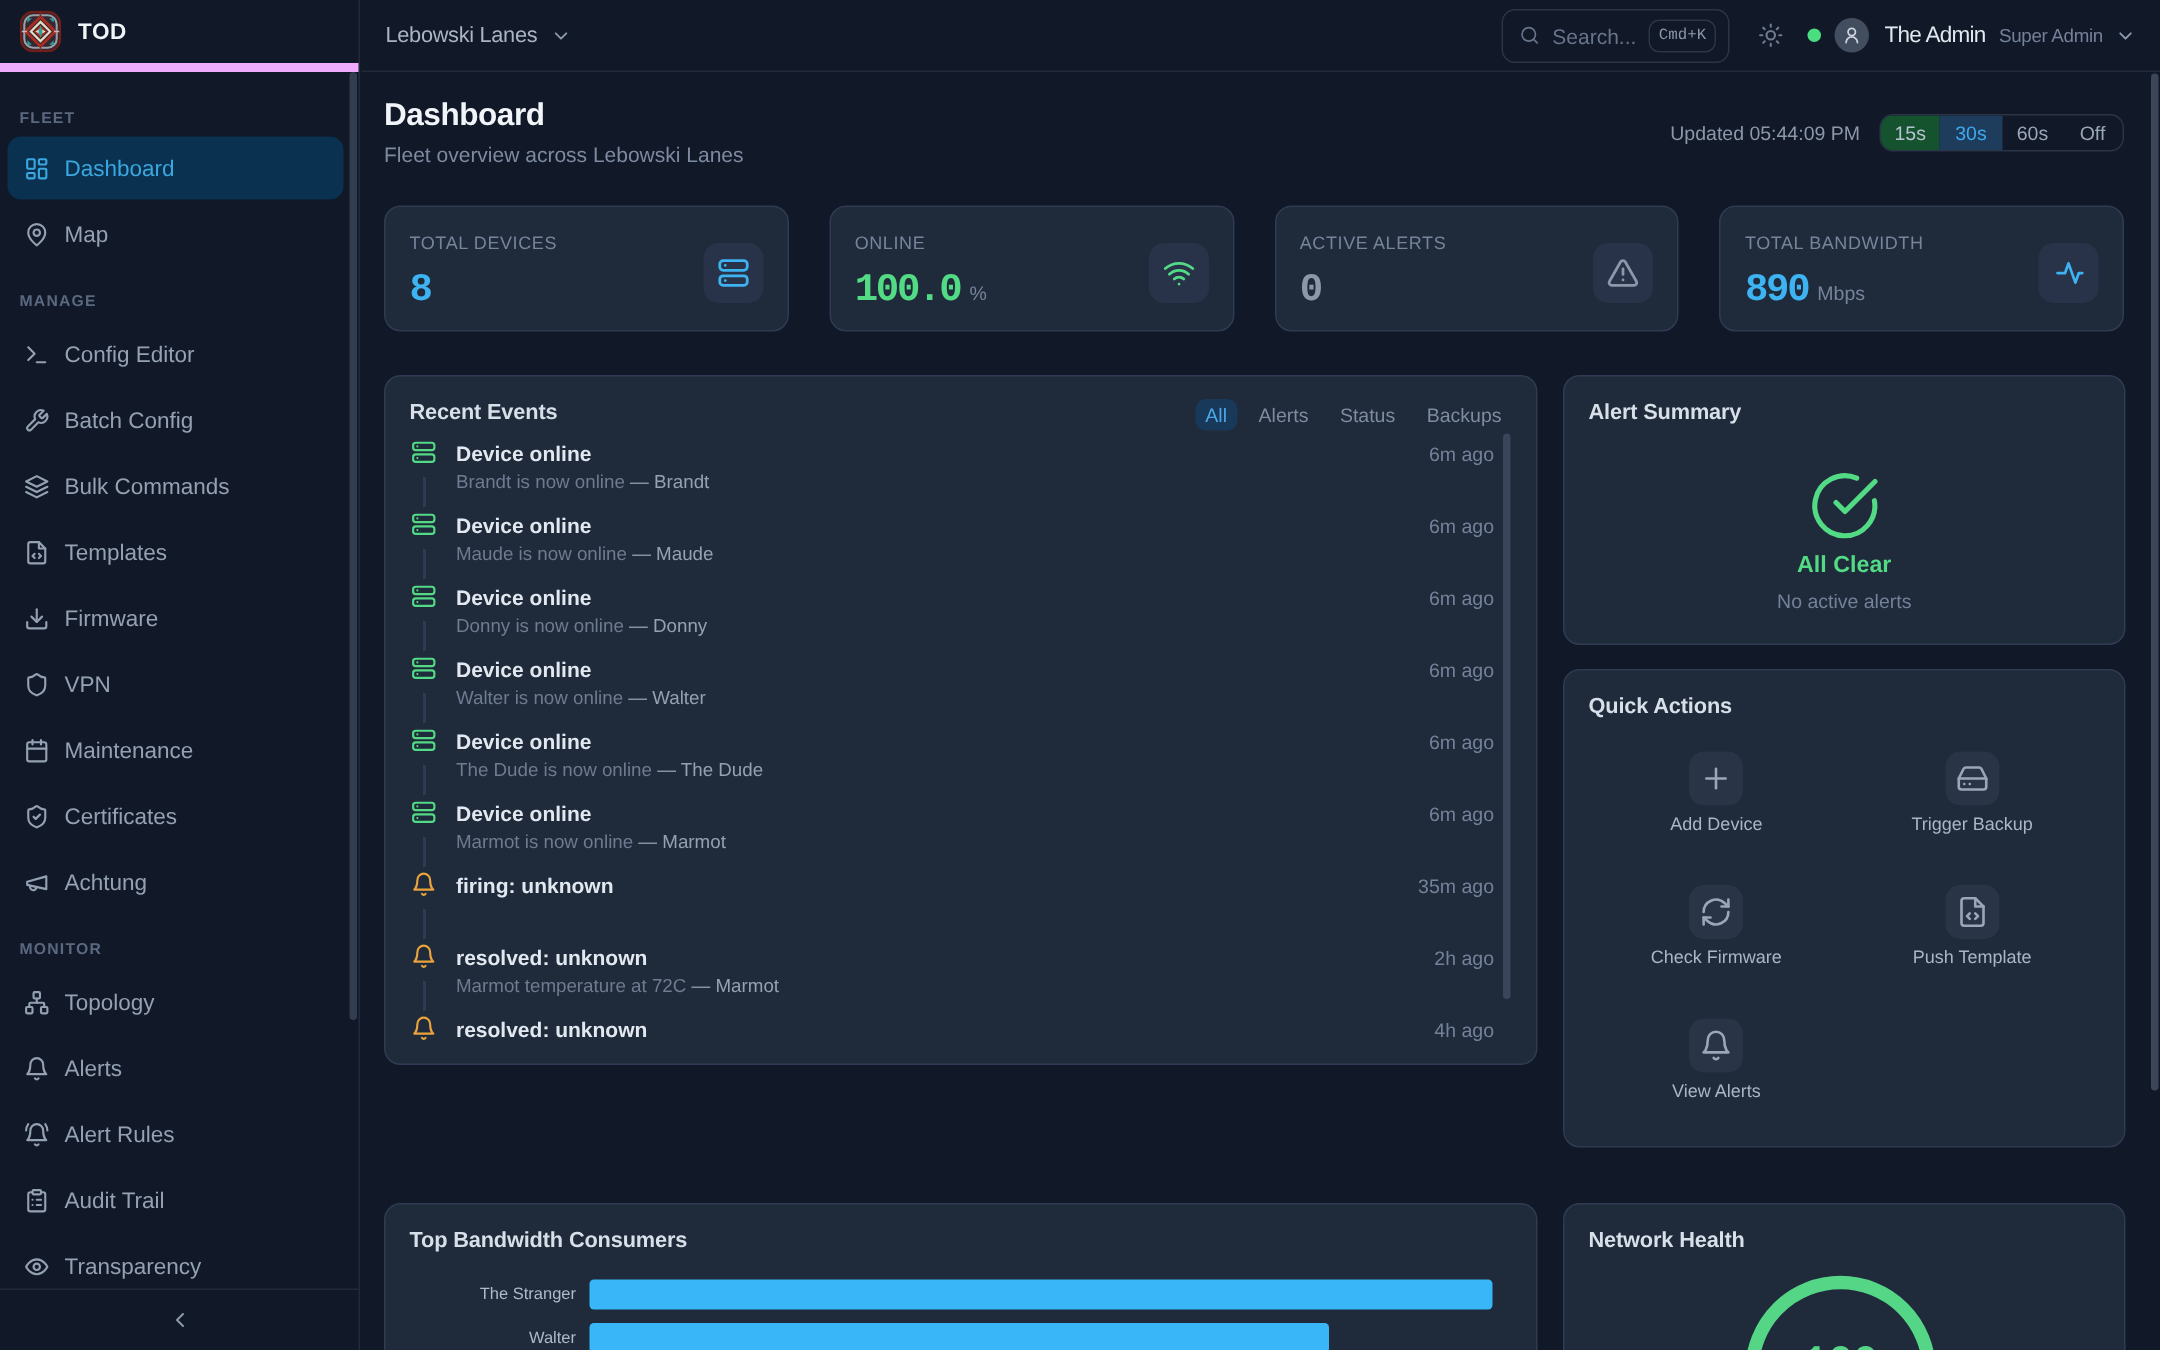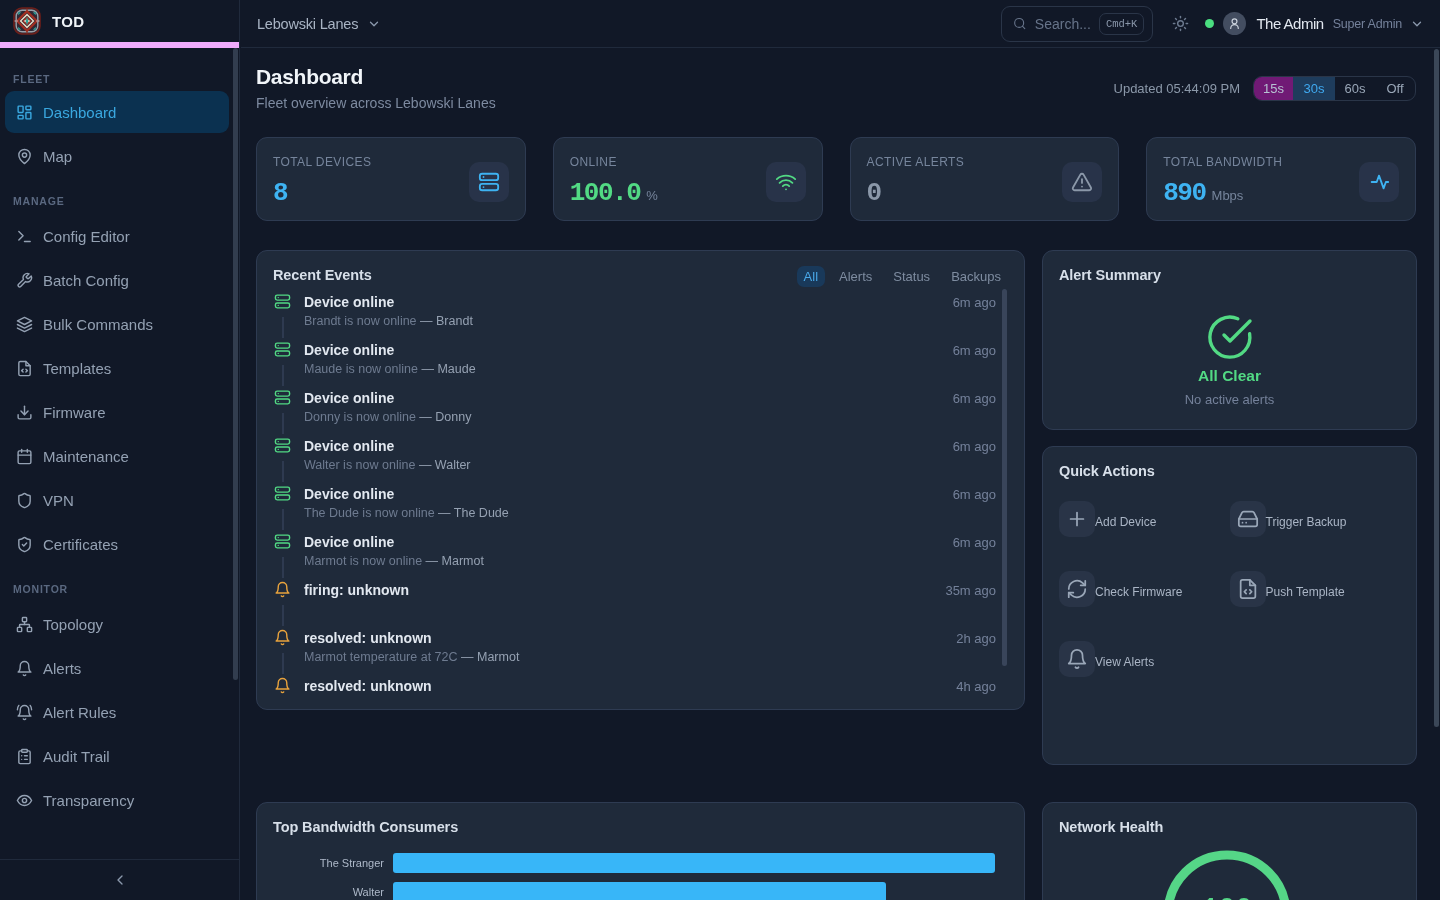--- a/index.html
+++ b/index.html
@@ -65,21 +65,21 @@
 .uchev { margin-left:8px; color:#8b99ad; }
 
 .content { position:absolute; left:241px; top:48px; width:1192px; height:852px; padding:16px 17px 0 15px; }
 .page-head { display:flex; align-items:flex-start; }
 h1 { font-size:21px; font-weight:bold; color:#f1f5f9; letter-spacing:-.3px; line-height:26px; }
 .subtitle { font-size:14px; color:#7d8aa0; margin-top:5px; }
 .head-right { margin-left:auto; display:flex; align-items:center; margin-top:12px; }
 .updated { font-size:13px; color:#8b98a9; margin-right:13px; }
 .seg { display:flex; border:1px solid #2a3548; border-radius:9px; overflow:hidden; height:25px; }
 .seg span { font-size:13px; color:#9aa7b8; width:40px; display:flex; align-items:center; justify-content:center; }
-.seg span.s1 { background:#701a75; color:#b6c2d2; width:39px; }
+.seg span.s1 { background:#14532d; color:#b6c2d2; width:39px; }
 .seg span.on { background:#1e3c5c; color:#3fa9f0; width:42px; }
 
 .stats { display:flex; gap:27px; margin-top:26px; }
 .card {
   background:#1f2a3a; border:1px solid #2e3b52; border-radius:11px;
   flex:1; height:84px; padding:17px 16px; position:relative;
 }
 .card .lab { font-size:12px; color:#76859c; letter-spacing:.4px; }
 .card .val { margin-top:14px; font-family:"Liberation Mono", monospace; font-weight:bold; font-size:26px; letter-spacing:-1.5px; line-height:20px; }
 .card .unit { font-family:"Liberation Sans",sans-serif; font-size:13px; color:#76859c; font-weight:normal; letter-spacing:0; margin-left:6px; }
@@ -114,21 +114,21 @@
 .ev-scroll { position:absolute; right:17px; top:38px; width:5px; height:377px; background:#39455a; border-radius:3px; }
 
 .alert-panel { height:180px; margin-bottom:16px; text-align:center; }
 .alert-panel h2 { text-align:left; }
 .alert-panel .big { margin-top:29px; }
 .allclear { color:#52da84; font-size:15.5px; font-weight:bold; margin-top:1.5px; }
 .noalerts { font-size:13px; color:#74819a; margin-top:7.5px; }
 
 .qa-panel { height:319px; }
 .qa-grid { display:grid; grid-template-columns:1fr 1fr; margin-top:21px; row-gap:34px; }
-.qa { display:flex; flex-direction:row; align-items:center; }
+.qa { display:flex; flex-direction:column; align-items:center; }
 .qa .tile { width:36px; height:36px; border-radius:10px; background:#293447;
   display:flex; align-items:center; justify-content:center; color:#9aa7b8; }
 .qa .ql { font-size:12px; color:#aab5c5; margin-top:5px; }
 
 .bw-panel { height:260px; }
 .bw-row { display:flex; align-items:center; height:20px; margin-top:9px; }
 .bw-row:first-of-type { margin-top:17px; }
 .bw-name { width:120px; text-align:right; font-size:11px; color:#aeb9c9; padding-right:9px; }
 .bw-bar { height:20px; background:#38b6f8; border-radius:3px; }
 .nh-panel { height:260px; position:relative; }
@@ -209,39 +209,46 @@
       <div class="nav-item">
         <svg class="" width="17" height="17" viewBox="0 0 24 24" fill="none" stroke="currentColor" stroke-width="2" stroke-linecap="round" stroke-linejoin="round">
           <path d="M21 15v4a2 2 0 0 1-2 2H5a2 2 0 0 1-2-2v-4"></path>
           <polyline points="7 10 12 15 17 10"></polyline>
           <line x1="12" y1="15" x2="12" y2="3"></line>
         </svg>
         <span>Firmware</span>
       </div>
       <div class="nav-item">
         <svg class="" width="17" height="17" viewBox="0 0 24 24" fill="none" stroke="currentColor" stroke-width="2" stroke-linecap="round" stroke-linejoin="round">
+          <path d="M20 13c0 5-3.5 7.5-7.66 8.95a1 1 0 0 1-.67-.01C7.5 20.5 4 18 4 13V6a1 1 0 0 1 1-1c2 0 4.5-1.2 6.24-2.72a1.17 1.17 0 0 1 1.52 0C14.51 3.81 17 5 19 5a1 1 0 0 1 1 1z"></path>
+        </svg>
+        <span>VPN</span>
+      </div>
+      <div class="nav-item">
+        <svg class="" width="17" height="17" viewBox="0 0 24 24" fill="none" stroke="currentColor" stroke-width="2" stroke-linecap="round" stroke-linejoin="round">
           <rect x="3" y="4" width="18" height="18" rx="2"></rect>
           <line x1="16" y1="2" x2="16" y2="6"></line>
           <line x1="8" y1="2" x2="8" y2="6"></line>
           <line x1="3" y1="10" x2="21" y2="10"></line>
         </svg>
         <span>Maintenance</span>
       </div>
       <div class="nav-item">
         <svg class="" width="17" height="17" viewBox="0 0 24 24" fill="none" stroke="currentColor" stroke-width="2" stroke-linecap="round" stroke-linejoin="round">
           <path d="M20 13c0 5-3.5 7.5-7.66 8.95a1 1 0 0 1-.67-.01C7.5 20.5 4 18 4 13V6a1 1 0 0 1 1-1c2 0 4.5-1.2 6.24-2.72a1.17 1.17 0 0 1 1.52 0C14.51 3.81 17 5 19 5a1 1 0 0 1 1 1z"></path>
-        </svg>
-        <span>VPN</span>
-      </div>
-      <div class="nav-item">
-        <svg class="" width="17" height="17" viewBox="0 0 24 24" fill="none" stroke="currentColor" stroke-width="2" stroke-linecap="round" stroke-linejoin="round">
-          <path d="M20 13c0 5-3.5 7.5-7.66 8.95a1 1 0 0 1-.67-.01C7.5 20.5 4 18 4 13V6a1 1 0 0 1 1-1c2 0 4.5-1.2 6.24-2.72a1.17 1.17 0 0 1 1.52 0C14.51 3.81 17 5 19 5a1 1 0 0 1 1 1z"></path>
           <path d="m9 12 2 2 4-4"></path>
         </svg>
         <span>Certificates</span>
+      </div>
+      <div class="nav-item">
+        <svg class="" width="17" height="17" viewBox="0 0 24 24" fill="none" stroke="currentColor" stroke-width="2" stroke-linecap="round" stroke-linejoin="round">
+          <path d="m3 11 18-5v12L3 14v-3z"></path>
+          <path d="M11.6 16.8a3 3 0 1 1-5.8-1.6"></path>
+        </svg>
+        <span>Achtung</span>
       </div>
       <div class="sec-label">MONITOR</div>
       <div class="nav-item">
         <svg class="" width="17" height="17" viewBox="0 0 24 24" fill="none" stroke="currentColor" stroke-width="2" stroke-linecap="round" stroke-linejoin="round">
           <rect x="16" y="16" width="6" height="6" rx="1"></rect>
           <rect x="2" y="16" width="6" height="6" rx="1"></rect>
           <rect x="9" y="2" width="6" height="6" rx="1"></rect>
           <path d="M5 16v-3a1 1 0 0 1 1-1h12a1 1 0 0 1 1 1v3"></path>
           <path d="M12 12V8"></path>
         </svg>

